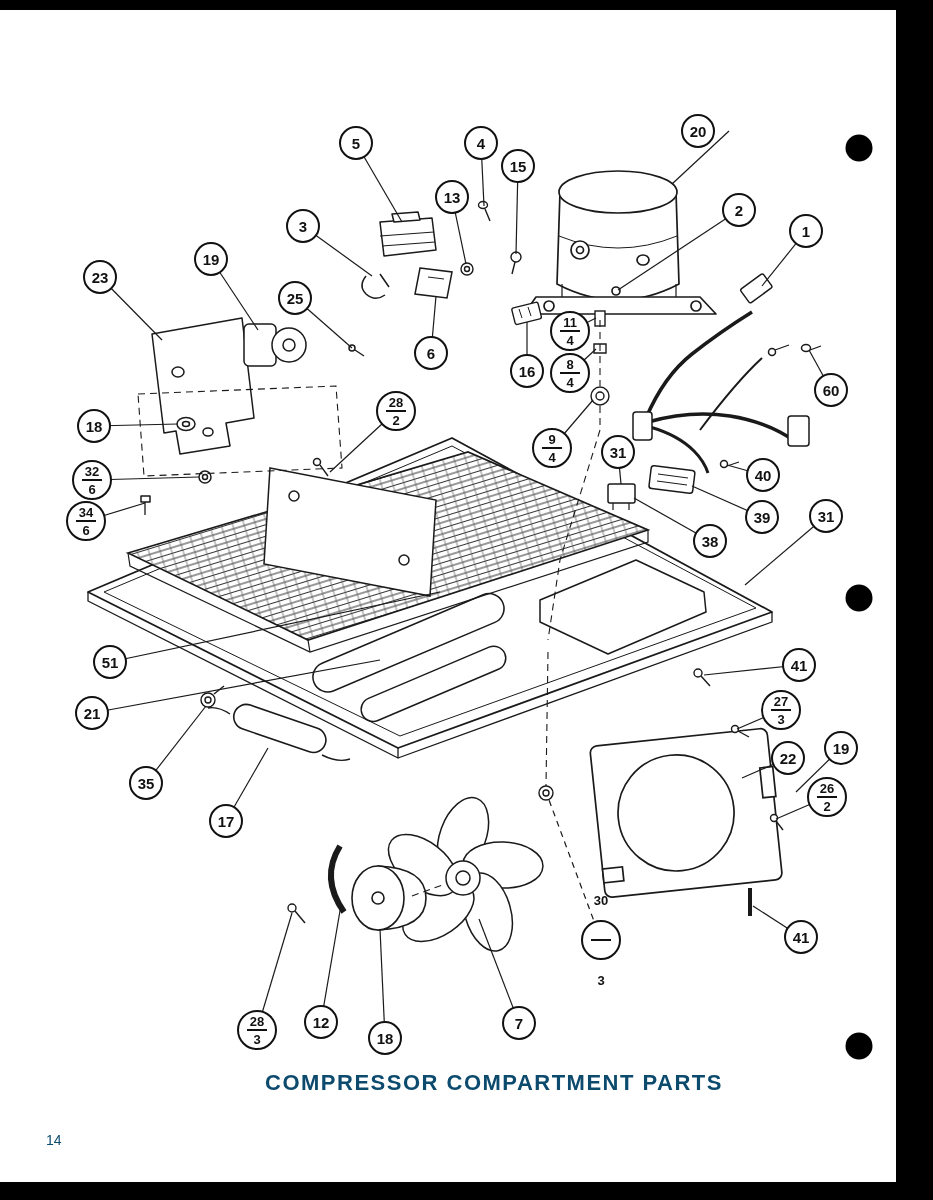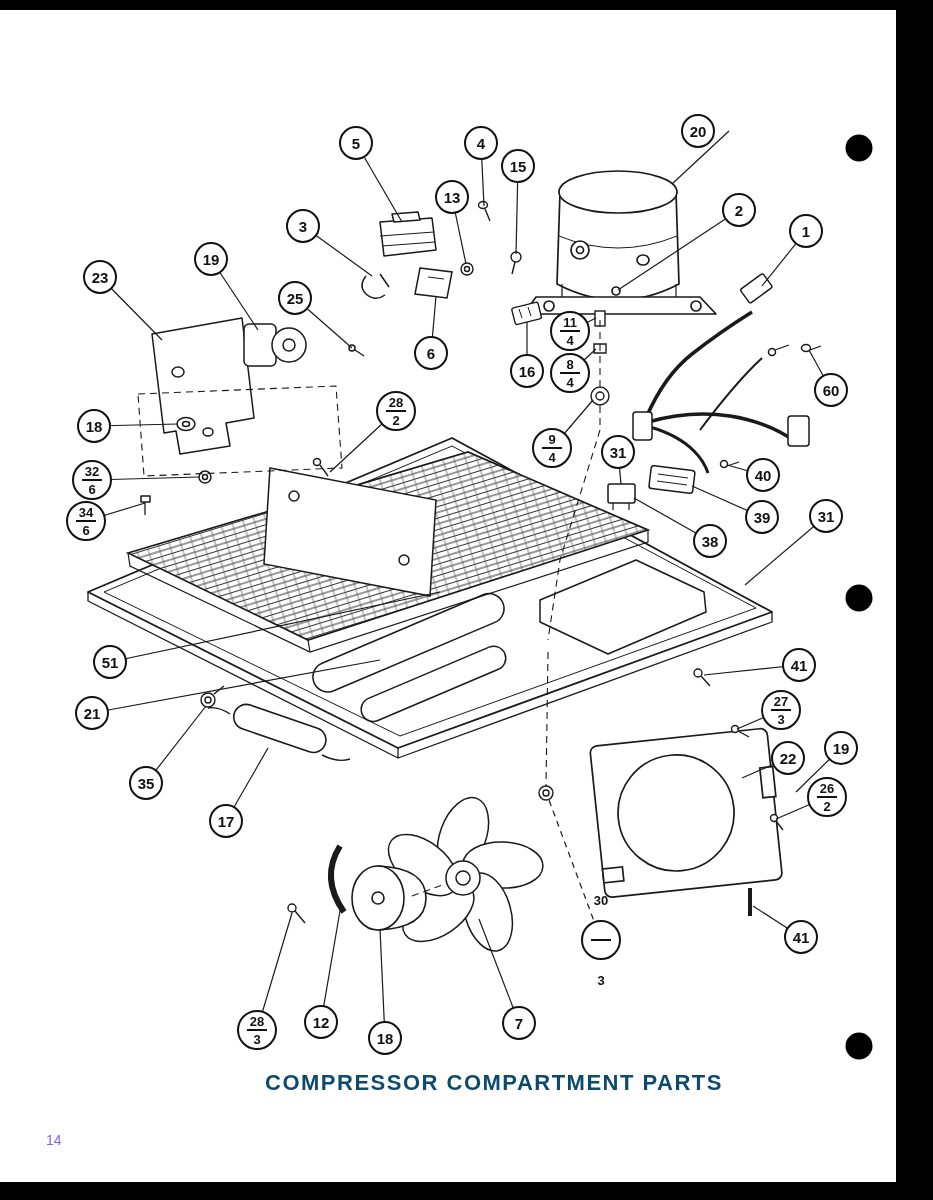--- a/index.html
+++ b/index.html
@@ -25,21 +25,21 @@
     background:#fff; color:#111; display:flex; align-items:center; justify-content:center;
     font-weight:700; font-size:15px; line-height:1;
   }
   .callout.dual { width:40px; height:40px; flex-direction:column; font-size:13px; }
   .callout.dual .sep { display:block; width:58%; border-top:2px solid #111; margin:1.5px 0; }
   .title {
     position:absolute; left:470px; top:1070px; transform:translateX(-50%);
     font-weight:700; font-size:22px; letter-spacing:1.5px; white-space:nowrap; color:#0c4a6e; z-index:2;margin-left:24px;
   }
   .page-number {
-    position:absolute; left:46px; top:1132px; font-size:14px; color:#8b5cf6; z-index:2;
+    position:absolute; left:46px; top:1132px; font-size:14px; color:#0c4a6e; z-index:2;
   }
 </style>
 </head>
 <body>
 
 <div class="page">
 
   <div class="bar top"></div>
   <div class="bar right"></div>
   <div class="bar bottom"></div>

